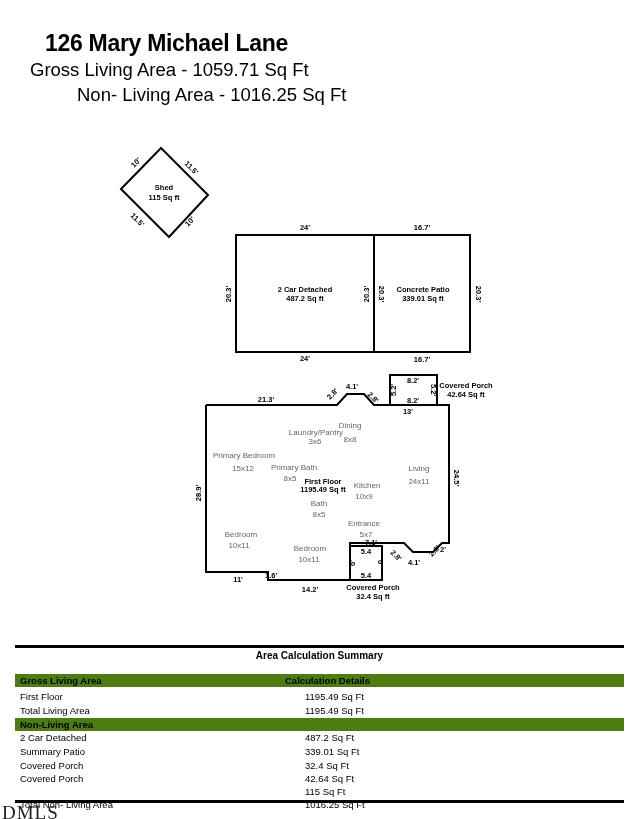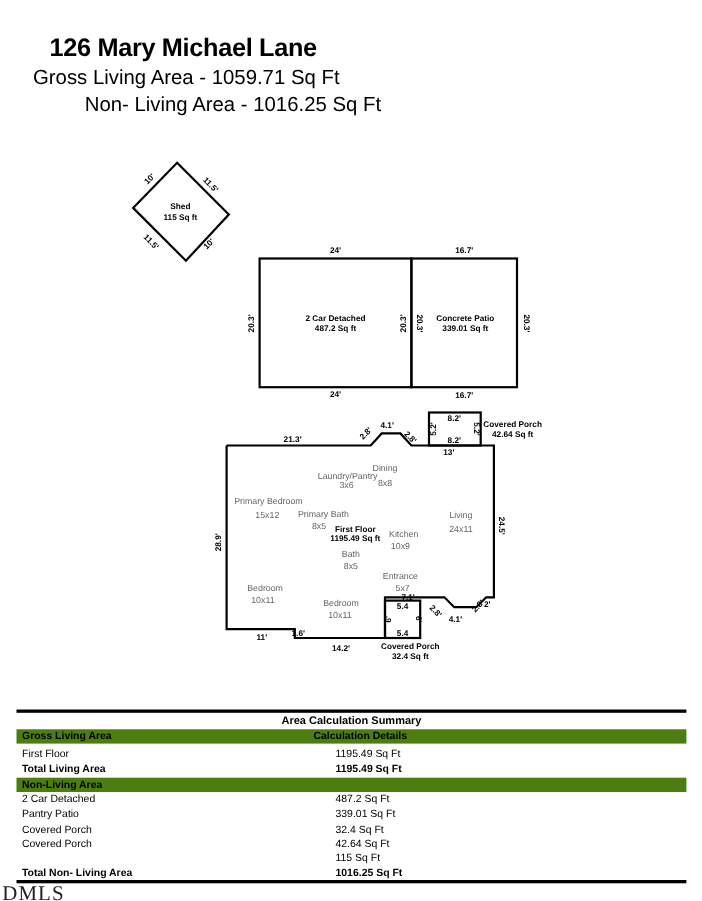--- a/index.html
+++ b/index.html
@@ -8,27 +8,27 @@
   .sub { position:absolute; left:30px; font-size:18.5px; }
   .sub1 { top:59px; }
   .sub2 { top:84px;margin-left:47px; }
   svg.plan { position:absolute; left:0; top:0; }
   .dim { font-size:7.5px; font-weight:bold; font-family:"Liberation Sans", sans-serif; }
   .lbl { font-size:7.5px; font-weight:bold; font-family:"Liberation Sans", sans-serif; }
   .room { font-size:8px; fill:#666; font-family:"Liberation Sans", sans-serif; }
   .summary { position:absolute; left:15px; top:645px; width:609px; }
   .rule-top { height:3px; background:#000; }
   .rule-bot { position:absolute; left:15px; top:800px; width:609px; height:3px; background:#000; }
-  .sum-title { text-align:center; font-size:10px; font-weight:bold; height:15px; line-height:16px; }
+  .sum-title { text-align:center; font-size:10px; font-weight:bold; height:26px; line-height:16px; }
   .row { position:relative; height:14px; font-size:9.5px; line-height:14px; }
   .row .l { position:absolute; left:5px; }
   .row .r { position:absolute; left:290px; }
   .band { background:#4d7c0f; font-weight:bold; height:13px; line-height:13px; }
   .band .c { position:absolute; left:270px; }
-  .bold { font-weight:bold; }
+  .bold { font-weight:normal; }
   .mls { position:absolute; left:2px; top:802px; font-family:"Liberation Serif", serif; font-size:19px; letter-spacing:1px; color:#222; }
 </style>
 </head>
 <body>
 
 <h1 class="title">126 Mary Michael Lane</h1>
 <div class="sub sub1">Gross Living Area - 1059.71 Sq Ft</div>
 <div class="sub sub2">Non- Living Area - 1016.25 Sq Ft</div>
 
 <svg class="plan" width="638" height="640" viewBox="0 0 638 640">
@@ -138,21 +138,21 @@
     <span class="r">1195.49 Sq Ft</span>
   </div>
   <div class="row band">
     <span class="l">Non-Living Area</span>
   </div>
   <div class="row">
     <span class="l">2 Car Detached</span>
     <span class="r">487.2 Sq Ft</span>
   </div>
   <div class="row">
-    <span class="l">Pantry Patio</span>
+    <span class="l">Summary Patio</span>
     <span class="r">339.01 Sq Ft</span>
   </div>
   <div class="row">
     <span class="l">Covered Porch</span>
     <span class="r">32.4 Sq Ft</span>
   </div>
   <div class="row" style="height:12px;line-height:12px">
     <span class="l">Covered Porch</span>
     <span class="r">42.64 Sq Ft</span>
   </div>

